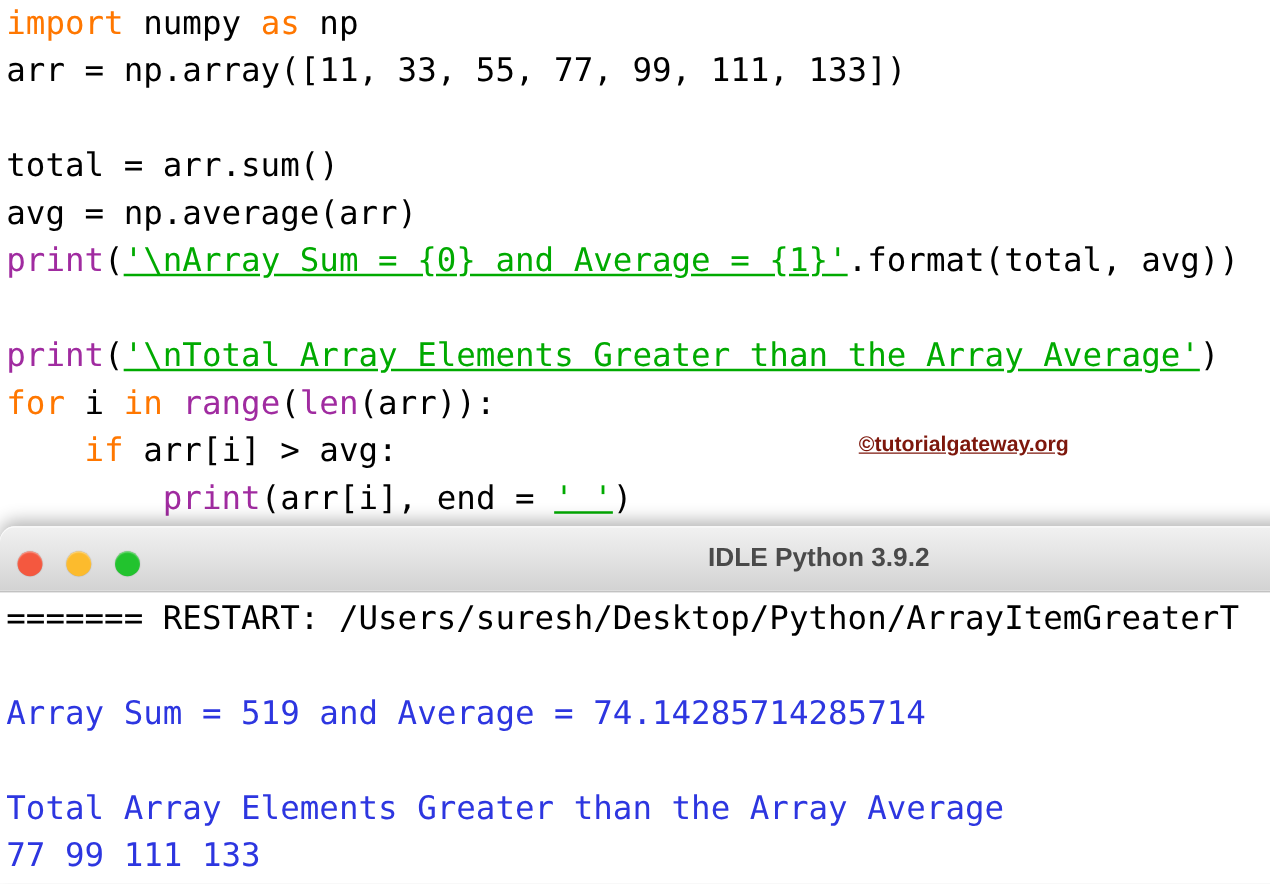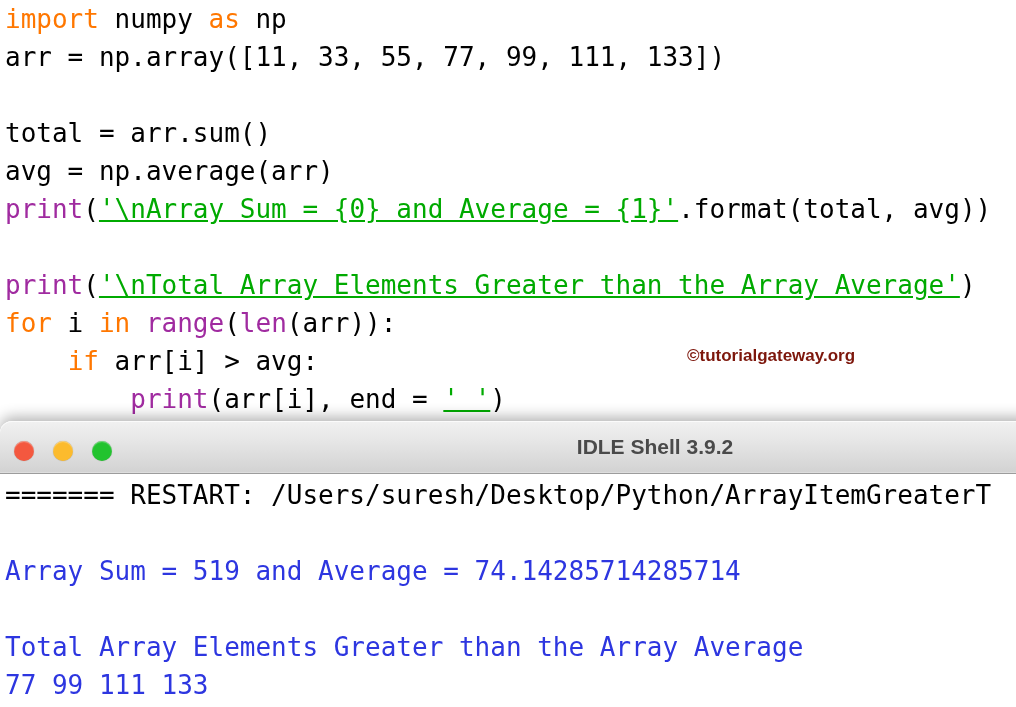--- a/index.html
+++ b/index.html
@@ -16,21 +16,21 @@
   }
   .cl{min-height:38px;}
   .tok-kw{color:var(--keyword);}
   .tok-bi{color:var(--builtin);}
   .tok-st{color:var(--string);text-decoration:underline;}
   .tok-pl{color:var(--plain);}
   
   .watermark{
     position:absolute;left:687px;top:346px;
     font:bold 17px "Liberation Sans", sans-serif;
-    color:var(--watermark);letter-spacing:0px;
+    color:var(--watermark);letter-spacing:0px;text-decoration:underline;
   }
   
   .shell-window{
     position:absolute;top:421px;left:0;width:1042px;height:286px;
     background:#ffffff;border-radius:12px 12px 0 0;
     box-shadow:0 -4px 14px rgba(0,0,0,0.30);
   }
   .titlebar{
     position:relative;height:53px;border-radius:12px 12px 0 0;
     background:linear-gradient(180deg,#f1f1f1 0%,#e4e4e4 45%,#d2d2d2 100%);
@@ -65,16 +65,16 @@
 
 <div class="watermark">©tutorialgateway.org</div>
 
 <div class="shell-window">
   <div class="titlebar">
     <div class="traffic">
       <div class="tl-btn tl-red"></div>
       <div class="tl-btn tl-yellow"></div>
       <div class="tl-btn tl-green"></div>
     </div>
-    <div class="win-title">IDLE Shell 3.9.2</div>
+    <div class="win-title">IDLE Python 3.9.2</div>
   </div>
   <div class="shell-content"><div class="sl sh-plain">======= RESTART: /Users/suresh/Desktop/Python/ArrayItemGreaterT</div><div class="sl sh-plain"></div><div class="sl sh-out">Array Sum = 519 and Average = 74.14285714285714</div><div class="sl sh-out"></div><div class="sl sh-out">Total Array Elements Greater than the Array Average</div><div class="sl sh-out">77 99 111 133</div></div>
 </div>
 
 </body></html>

